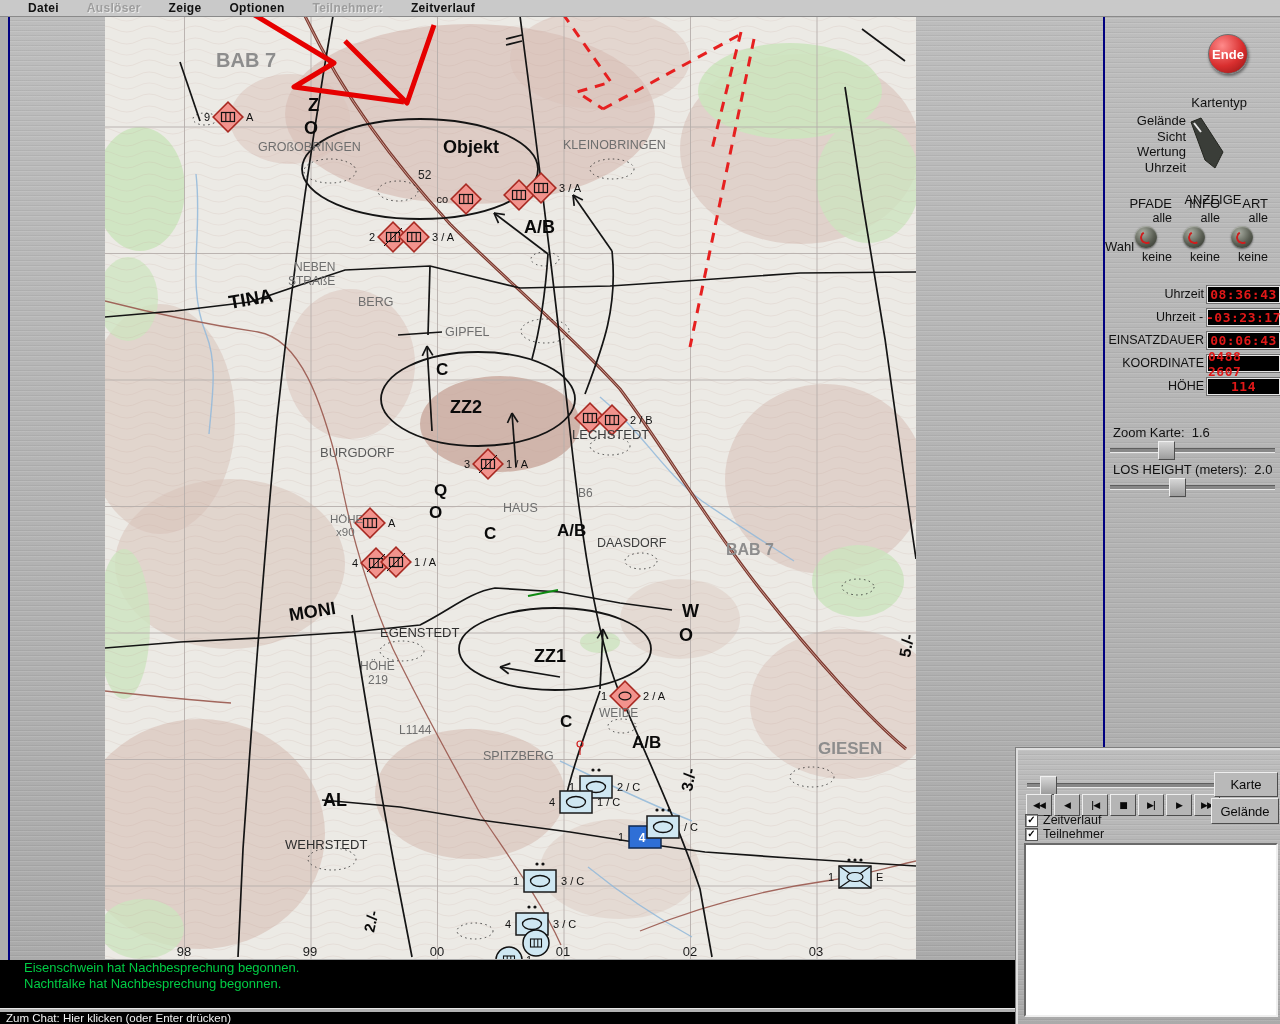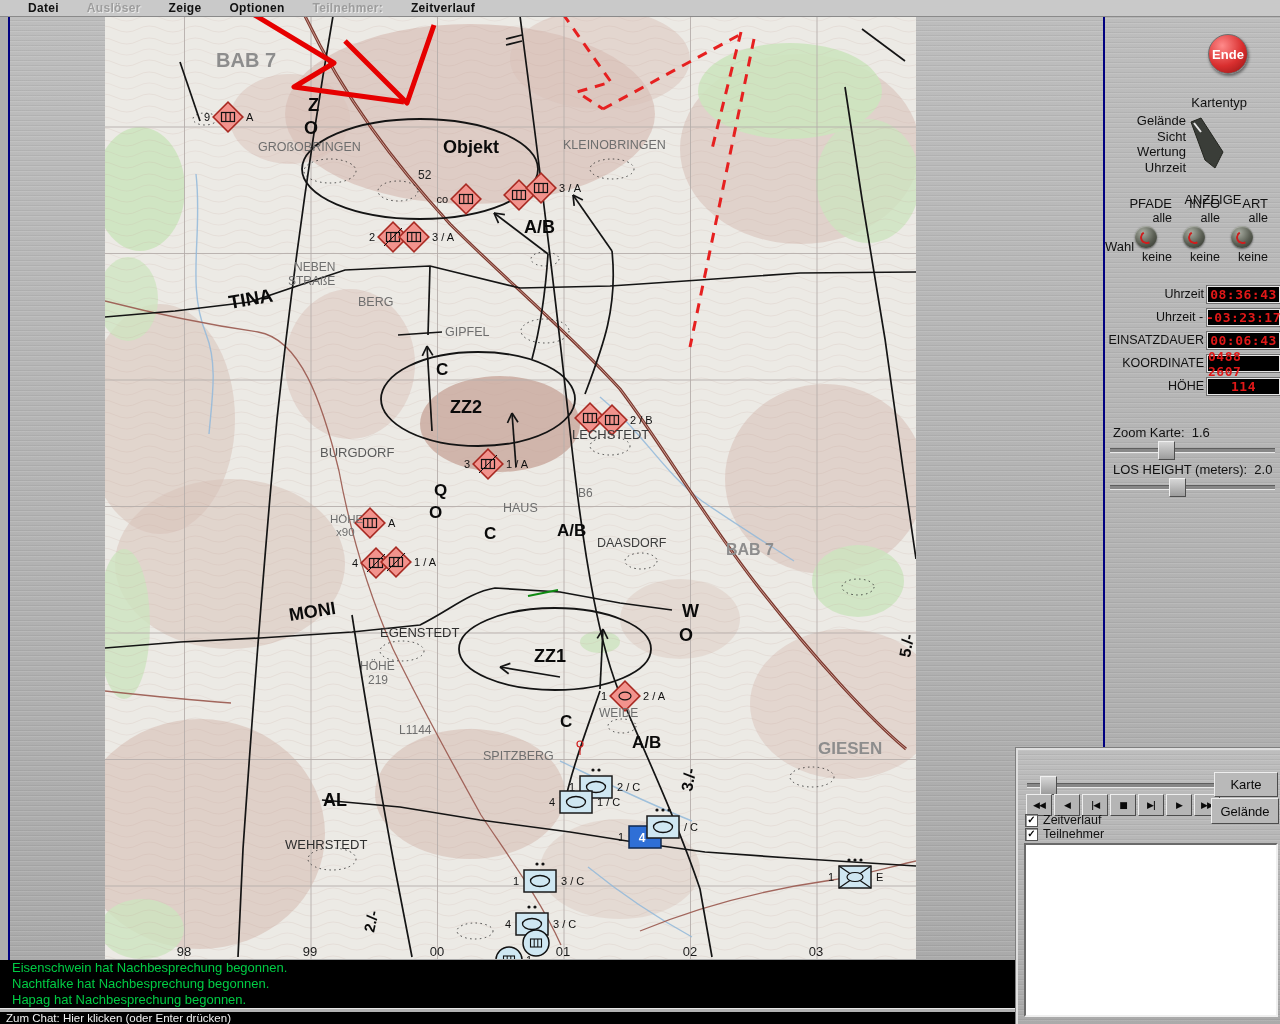--- a/index.html
+++ b/index.html
@@ -75,21 +75,21 @@
   #gelaende-button{left:193px;top:48px;width:66px;height:24px;}
   .chk-row{position:absolute;left:7px;display:flex;align-items:center;gap:5px;}
   .chk-box{width:11px;height:11px;background:#fff;border:1px solid #555;box-shadow:inset 1px 1px 0 #999;
     font-size:10px;font-weight:bold;color:#000;line-height:10px;text-align:center;}
   .chk-label{font-size:12.5px;color:#111;}
   #event-list{position:absolute;left:6px;top:93px;width:250px;height:170px;background:#fff;
     border-top:2px solid #6a6a6a;border-left:2px solid #6a6a6a;border-right:2px solid #efefef;border-bottom:2px solid #efefef;}
 
   
   #chat-area{position:absolute;left:0;top:960px;width:1016px;height:48px;background:#000;z-index:4;padding:0;}
-  .chat-line{font-size:13px;color:#00cc44;line-height:16px;padding-left:12px;white-space:nowrap;}
+  .chat-line{font-size:13px;color:#00cc44;line-height:16px;padding-left:24px;white-space:nowrap;}
   #chat-divider{position:absolute;left:0;top:1008px;width:1016px;height:4px;background:#b2b2b2;border-top:1px solid #e6e6e6;z-index:4;}
   #status-bar{position:absolute;left:0;top:1012px;width:1016px;height:12px;background:#000;z-index:4;
     display:flex;align-items:center;}
   #status-text{color:#f2f2f2;font-size:11.5px;padding-left:6px;white-space:nowrap;}
 </style>
 </head>
 <body>
 
 <div id="app">
 
@@ -574,21 +574,20 @@
           <div class="chk-box">✓</div>
           <div class="chk-label">Teilnehmer</div>
         </div>
       </div>
     <div id="event-list"></div>
   </div>
 
   <div id="chat-area">
       <div class="chat-line">Eisenschwein hat Nachbesprechung begonnen.</div>
       <div class="chat-line">Nachtfalke hat Nachbesprechung begonnen.</div>
-      <div class="chat-line">Hapag hat Nachbesprechung begonnen.</div>
     </div>
   <div id="chat-divider"></div>
   <div id="status-bar">
     <span id="status-text">Zum Chat: Hier klicken (oder Enter drücken)</span>
   </div>
 
   <div id="row-labels">
       <div class="row-label" style="left: 10px; top: 121px; position: absolute;">60</div>
       <div class="row-label" style="left: 10px; top: 248px; position: absolute;">59</div>
       <div class="row-label" style="left: 10px; top: 374px; position: absolute;">58</div>

